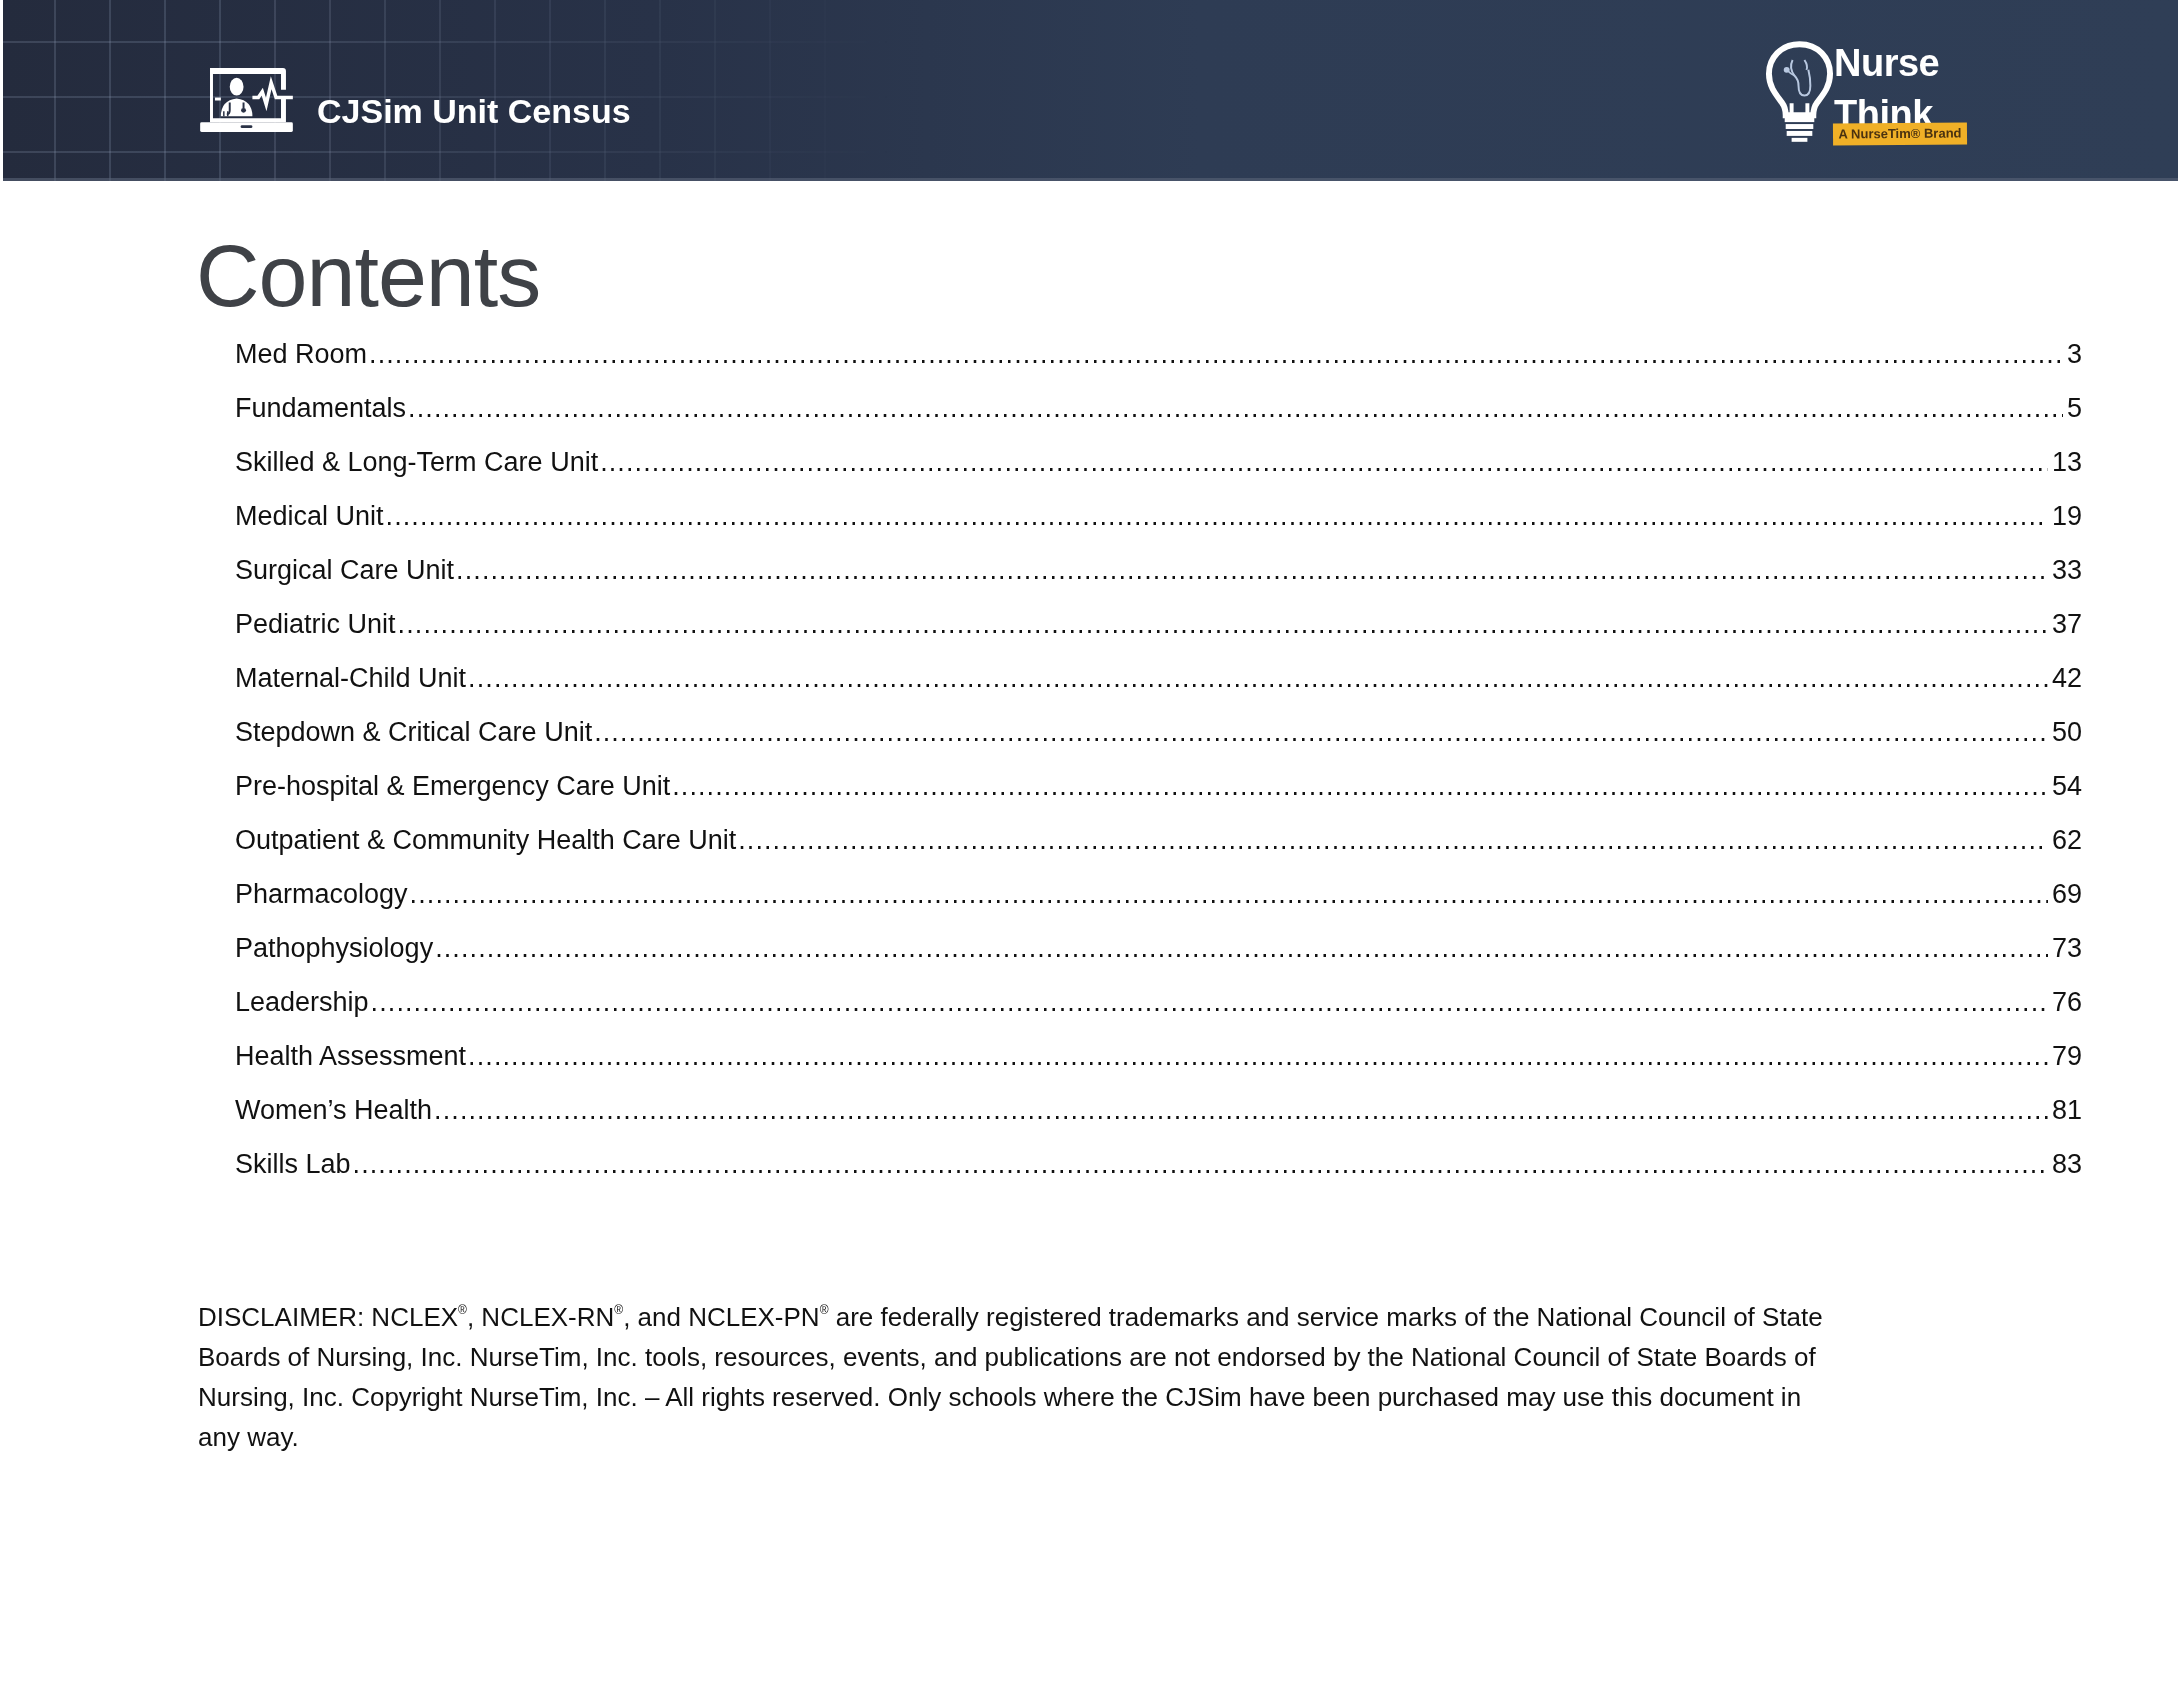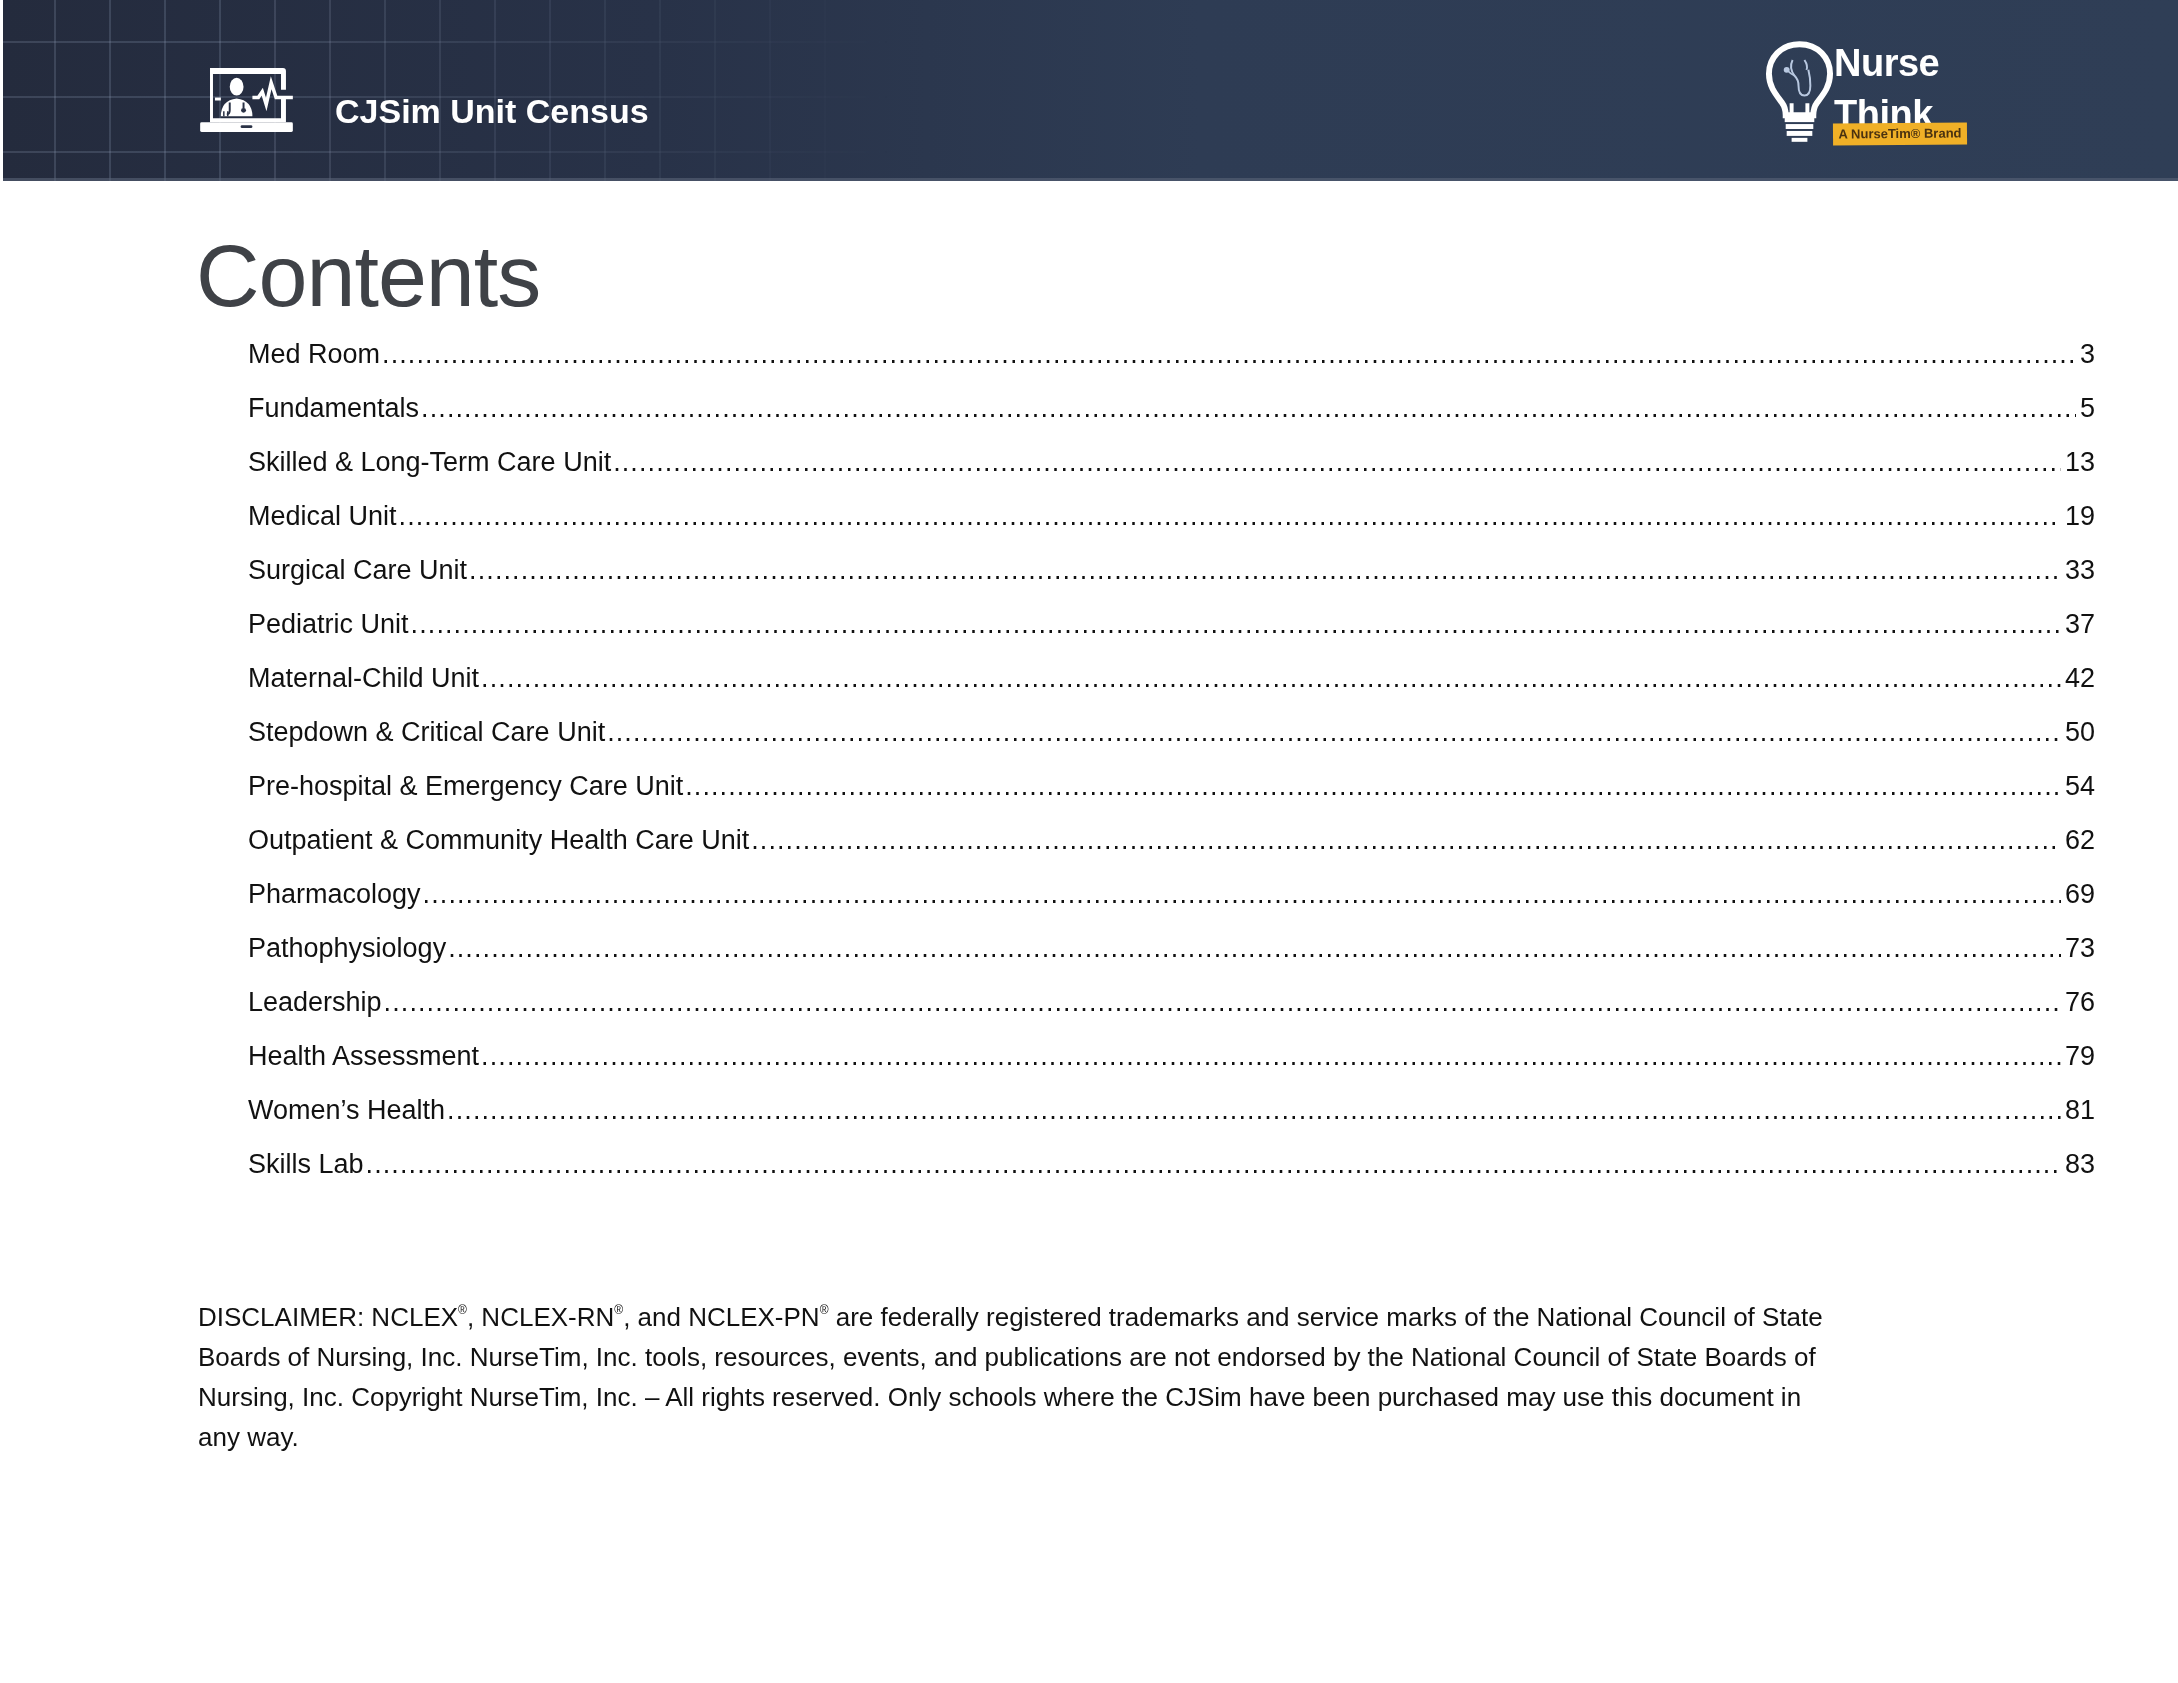--- a/index.html
+++ b/index.html
@@ -45,21 +45,21 @@
   }
   .app-icon {
     position: absolute;
     left: 199px;
     top: 65px;
     width: 95px;
     height: 71px;
   }
   .app-title {
     position: absolute;
-    left: 335px;
+    left: 317px;
     top: 91px;
     font-size: 34px;
     font-weight: bold;
     color: #ffffff;
     letter-spacing: 0px;
     line-height: 40px;
     white-space: nowrap;
     text-align: right;
   }
   .brand-logo {
@@ -101,21 +101,21 @@
     top: 226px;
     font-size: 88px;
     font-weight: normal;
     color: #3f4247;
     line-height: 99px;
     letter-spacing: -1px;
     white-space: nowrap;
   }
   .toc {
     position: absolute;
-    left: 248px;
+    left: 235px;
     top: 336px;
     width: 1847px;
   }
   .toc-row {
     display: flex;
     align-items: baseline;
     height: 54px;
     font-size: 27px;
     line-height: 36px;
     color: #111111;

